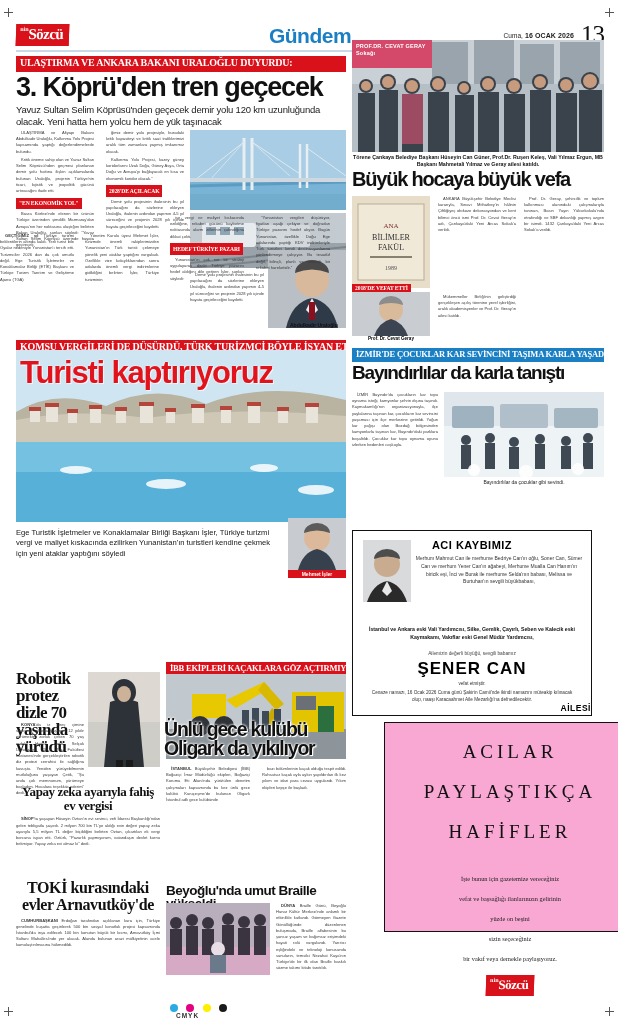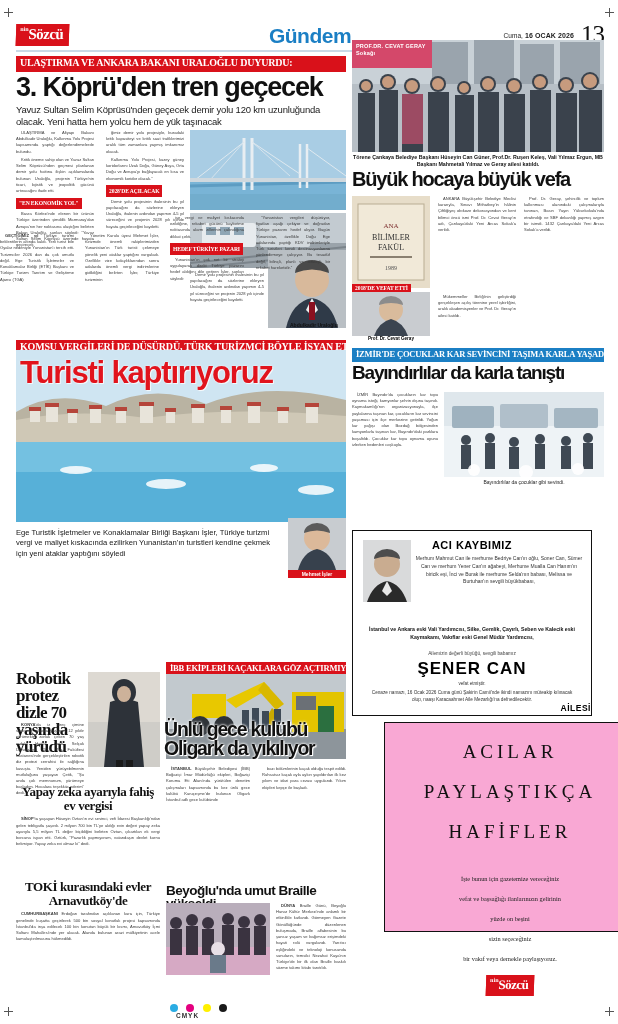--- a/index.html
+++ b/index.html
@@ -112,21 +112,21 @@
 
   
   #a3 { position: absolute; left: 16px; top: 670px; width: 144px; }
   #a3 .headline { font-size: 17px; line-height: 1.0; letter-spacing: -0.6px;
     font-family: "Liberation Serif", serif; }
   #a3-photo { position: absolute; left: 72px; top: 2px; width: 72px; height: 95px; }
   #a4 { position: absolute; left: 16px; top: 785px; width: 144px; }
   #a4 .headline { font-size: 13px; line-height: 1.05; text-align: center;
     font-family: "Liberation Serif", serif; letter-spacing: -0.4px; }
   #a5 { position: absolute; left: 16px; top: 880px; width: 144px; }
-  #a5 .headline { font-size: 13px; line-height: 1.05; text-align: center;
+  #a5 .headline { font-size: 16px; line-height: 1.05; text-align: center;
     font-family: "Liberation Serif", serif; letter-spacing: -0.4px; }
 
   
   #a6 { position: absolute; left: 166px; top: 662px; width: 180px; }
   #a6-photo { position: absolute; left: 0; top: 12px; width: 180px; height: 85px; }
   #a6 .headline { position: absolute; left: -2px; top: 58px; width: 186px; font-size: 19.5px;
     color: #111; text-shadow: 0 0 3px #fff, 0 0 2px #fff, 1px 1px 0 #fff; line-height: 0.98; }
   #a6-cols { position: absolute; left: 0; top: 104px; width: 180px; }
   #a7 { position: absolute; left: 166px; top: 885px; width: 180px; }
   #a7 .headline { font-size: 13.5px; letter-spacing: -0.5px; }

